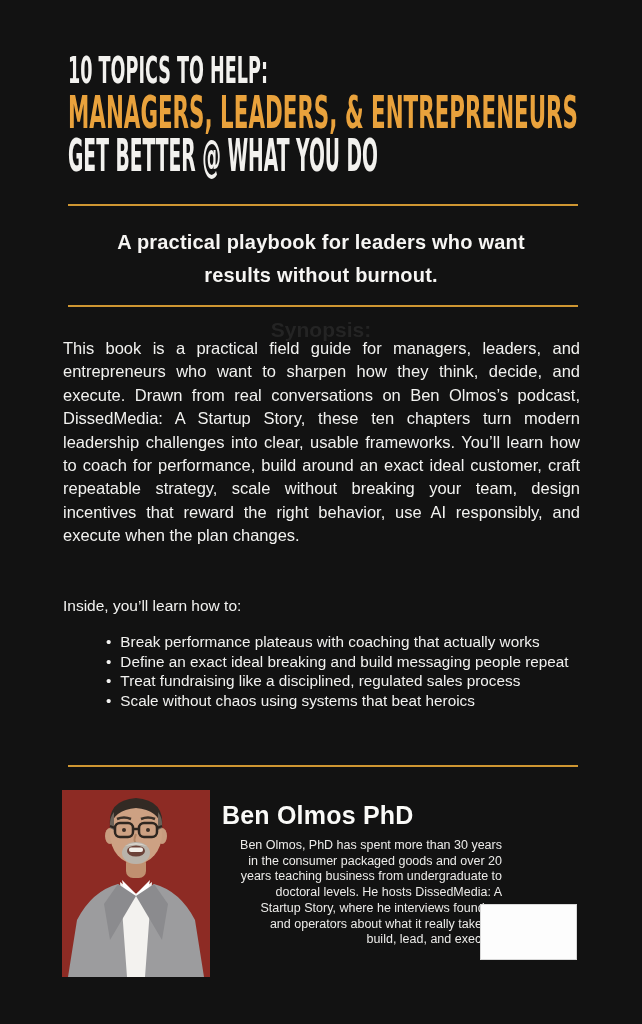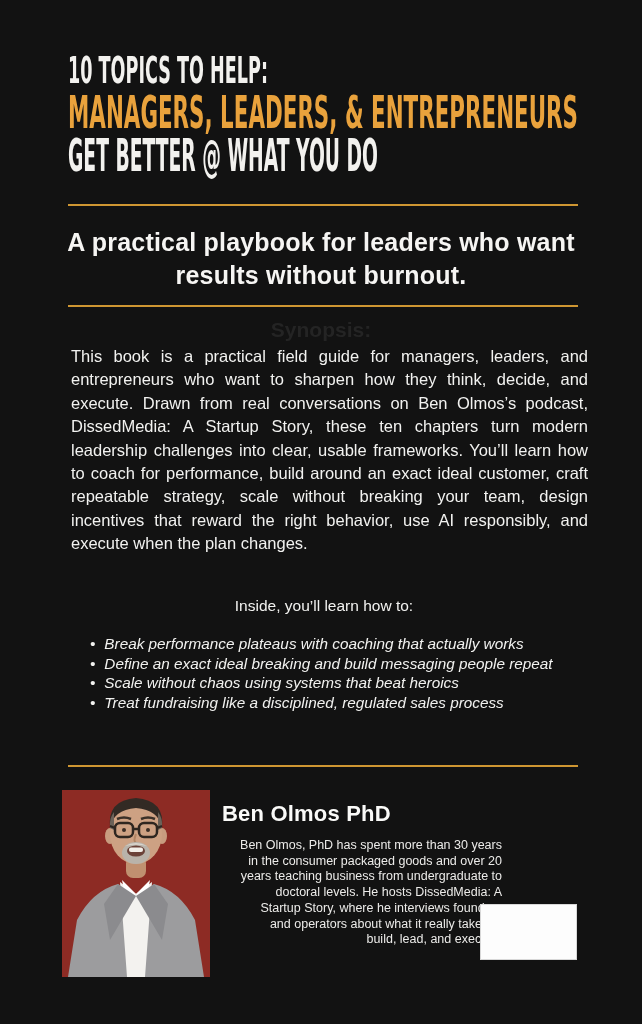--- a/index.html
+++ b/index.html
@@ -26,63 +26,63 @@
   
   .rule { position: absolute; left: 68px; width: 510px; height: 2px; background: #CE9632; }
   .rule.r1 { top: 204px; }
   .rule.r2 { top: 305px; }
   .rule.r3 { top: 765px; }
 
   
   .tagline {
     position: absolute; left: 0; top: 226px; width: 642px;
     text-align: center;
-    font-size: 25px; line-height: 33px; font-weight: 700;
+    font-size: 20px; line-height: 33px; font-weight: 700;
     color: #F6F5F3;
     white-space: pre-line;
     letter-spacing: 0.2px;
   }
 
   
   .synopsis-label {
     position: absolute; left: 0; top: 318px; width: 642px;
     text-align: center;
     font-size: 21px; font-weight: 700;
     color: #242424;
     z-index: 0;
   }
 
   
   .synopsis {
     position: absolute; left: 63px; top: 337px; width: 517px;
-    margin: 8px;
+    margin: 0;
     font-size: 16.5px; line-height: 23.4px;
     color: #F2F2F0;
     text-align: justify;
     z-index: 1;
   }
 
   
   .learn { position: absolute; left: 63px; top: 596px; width: 522px; color: #F2F2F0; }
-  .learn-intro { font-size: 15.5px; line-height: 20px; margin-bottom: 18px; text-align: center; }
-  .learn-list { margin: 0; padding: 0 0 0 27px; list-style: none; font-style: italic; }
+  .learn-intro { font-size: 15.5px; line-height: 20px; margin-bottom: 0; }
+  .learn-list { margin: 16px; padding: 0 0 0 27px; list-style: none; }
   .learn-list li {
     font-size: 15.3px; line-height: 19.5px;
     padding-left: 15px; text-indent: -15px;
   }
   .learn-list li::before { content: "•"; margin-right: 9px; }
 
   
   .photo {
     position: absolute; left: 62px; top: 790px; width: 148px; height: 187px;
     overflow: hidden;
   }
   .author-name {
     position: absolute; left: 222px; top: 801px;
-    font-size: 22px; font-weight: 700; color: #FAFAF8;
+    font-size: 25px; font-weight: 700; color: #FAFAF8;
     letter-spacing: 0.2px;
   }
   .author-bio {
     position: absolute; left: 222px; top: 838px; width: 280px;
     font-size: 12.5px; line-height: 15.7px;
     color: #ECEBE9;
     white-space: pre-line;
     text-align: right;
   }
   .barcode {
@@ -113,22 +113,22 @@
 
   <div class="synopsis-label">Synopsis:</div>
 
   <p class="synopsis">This book is a practical field guide for managers, leaders, and entrepreneurs who want to sharpen how they think, decide, and execute. Drawn from real conversations on Ben Olmos’s podcast, DissedMedia: A Startup Story, these ten chapters turn modern leadership challenges into clear, usable frameworks. You’ll learn how to coach for performance, build around an exact ideal customer, craft repeatable strategy, scale without breaking your team, design incentives that reward the right behavior, use AI responsibly, and execute when the plan changes.</p>
 
   <div class="learn">
     <div class="learn-intro">Inside, you’ll learn how to:</div>
     <ul class="learn-list">
       <li>Break performance plateaus with coaching that actually works</li>
       <li>Define an exact ideal breaking and build messaging people repeat</li>
+      <li>Treat fundraising like a disciplined, regulated sales process</li>
       <li>Scale without chaos using systems that beat heroics</li>
-      <li>Treat fundraising like a disciplined, regulated sales process</li>
     </ul>
   </div>
 
   <div class="rule r3"></div>
 
   <div class="photo">
     <svg viewBox="0 0 148 187" width="148" height="187" aria-hidden="true">
       <rect x="0" y="0" width="148" height="187" fill="#8D2B24"></rect>
 
       <rect x="64" y="66" width="20" height="22" rx="7" fill="#C09070"></rect>

